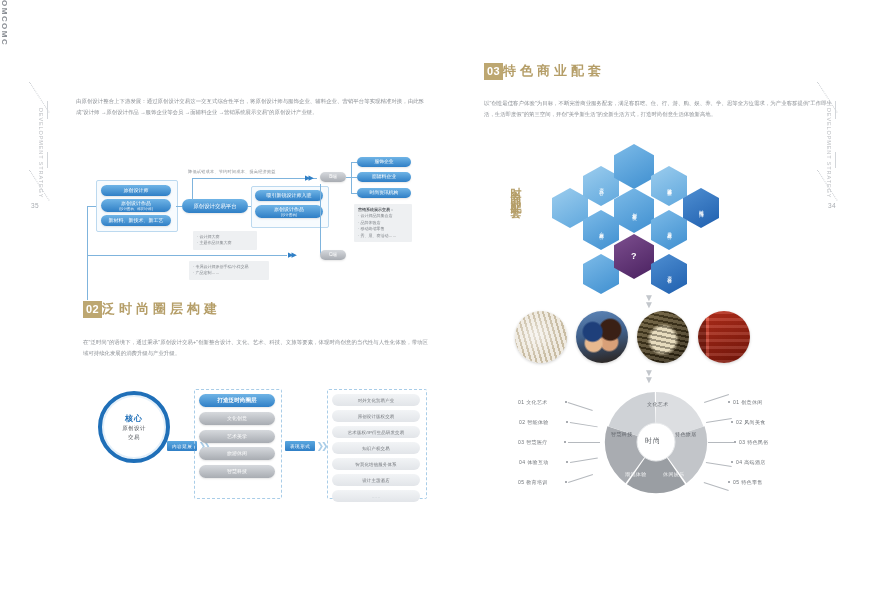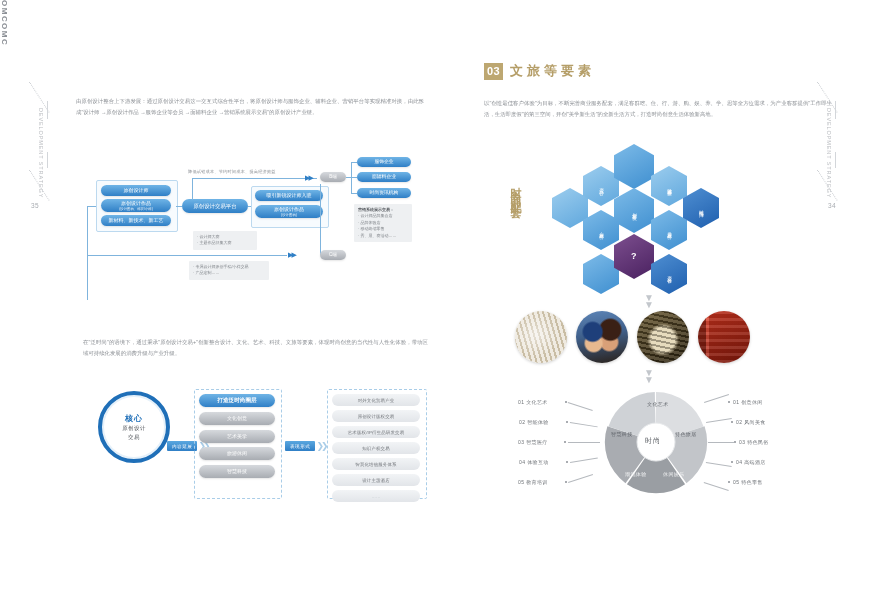--- a/index.html
+++ b/index.html
@@ -9,21 +9,21 @@
 
   
   .marg{position:absolute;font-size:5.5px;letter-spacing:.9px;color:#b9bcc0;}
   .marg.vert{writing-mode:vertical-rl;}
   .brand{font-size:8px;font-weight:bold;letter-spacing:1.6px;color:#8d9197;writing-mode:vertical-rl;}
   .rule-diag{position:absolute;border-top:1px dotted #cfd2d6;transform-origin:0 0;}
   .rule-h{position:absolute;height:1px;background:#d3d6da;}
   .pgnum{position:absolute;font-size:6.5px;color:#a8acb1;letter-spacing:.5px;}
 
   
-  .sec{position:absolute;display:flex;align-items:center;gap:7px;}
+  .sec{position:absolute;display:flex;align-items:center;}
   .sec .num{width:19px;height:17px;background:#bda771;color:#fff;font-size:11px;font-weight:bold;
             display:flex;align-items:center;justify-content:center;letter-spacing:.3px;}
   .sec .ttl{font-size:13px;color:#b59e68;letter-spacing:4px;font-weight:bold;}
   .body-txt{position:absolute;font-size:5.4px;line-height:2.05;color:#8a8e93;text-align:justify;}
 
   
   .pill{border-radius:9px;color:#fff;display:flex;flex-direction:column;
         align-items:center;justify-content:center;font-size:5px;line-height:1.25;text-align:center;
         background:linear-gradient(180deg,#6fb4e6 0%,#2f7fc6 100%);box-shadow:0 1px 2px rgba(0,0,0,.10);}
   .pill .sub{font-size:3.4px;opacity:.92;}
@@ -176,20 +176,24 @@
       <div>· 设计师大赛</div>
       <div>· 主题作品征集大赛</div>
     </div>
 
     <div class="note" style="left:189px;top:261px;width:72px;">
       <div>· 专属设计师原创手稿/小样交易</div>
       <div>· 产品定制……</div>
     </div>
   </div>
 
+  <div class="sec" style="left:83px;top:300px;">
+    <div class="num">02</div>
+    <div class="ttl">泛时尚圈层构建</div>
+  </div>
   <div class="body-txt" style="left:83px;top:337px;width:345px;">在"泛时尚"的语境下，通过秉承"原创设计交易+"创新整合设计、文化、艺术、科技、文旅等要素，体现时尚创意的当代性与人性化体验，带动区域可持续化发展的消费升级与产业升级。</div>
 
   <div>
 
     <div class="core" style="left:98px;top:391px;">
       <div class="b">核心</div>
       <div class="s">原创设计</div>
       <div class="s">交易</div>
     </div>
 
@@ -229,21 +233,21 @@
       <div class="it">艺术版权/IP衍生品研发交易</div>
       <div class="it">知识产权交易</div>
       <div class="it">智慧化增值服务体系</div>
       <div class="it">设计主题酒店</div>
       <div class="it" style="color:#c2c5c9;">……</div>
     </div>
   </div>
 
   <div class="sec" style="left:484px;top:62px;">
     <div class="num">03</div>
-    <div class="ttl">文旅等要素</div>
+    <div class="ttl">特色商业配套</div>
   </div>
   <div class="body-txt" style="left:484px;top:98px;width:348px;">以"创造最佳客户体验"为目标，不断完善商业服务配套，满足客群吃、住、行、游、购、娱、养、学、思等全方位需求，为产业客群提供"工作即生活，生活即度假"的第三空间，开创"美学新生活"的全新生活方式，打造时尚创意生活体验新高地。</div>
 
   <div class="vtitle" style="left:508px;top:178px;">时尚商业配套</div>
 
   <div class="hexwrap" style="left:552px;top:148px;width:230px;height:135px;">
     <div class="hex hx-l" style="left:0px;top:40px;width:36px;height:40px;">
       <span></span>
       </div>
 

